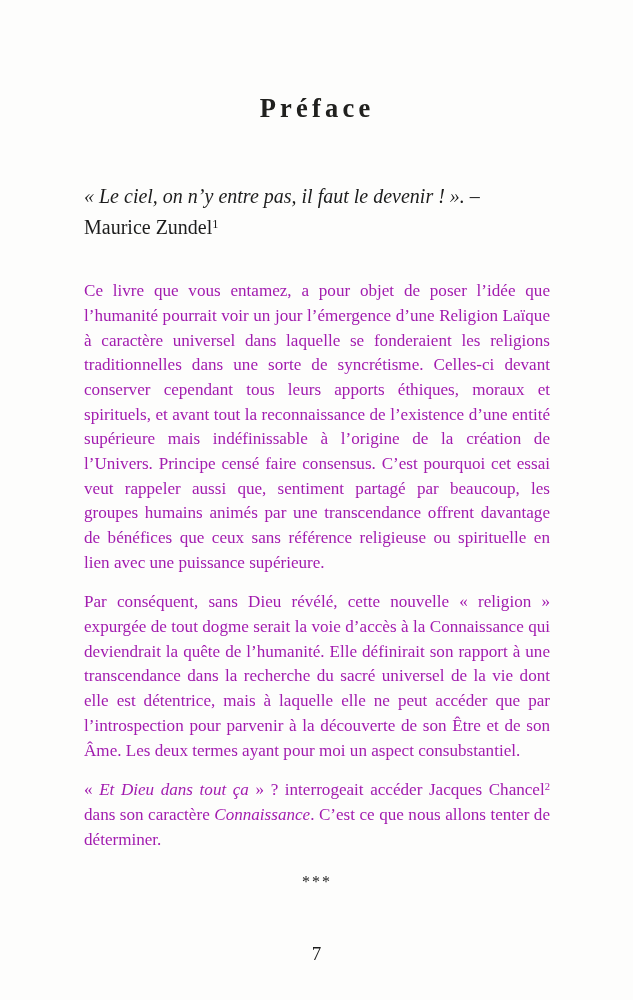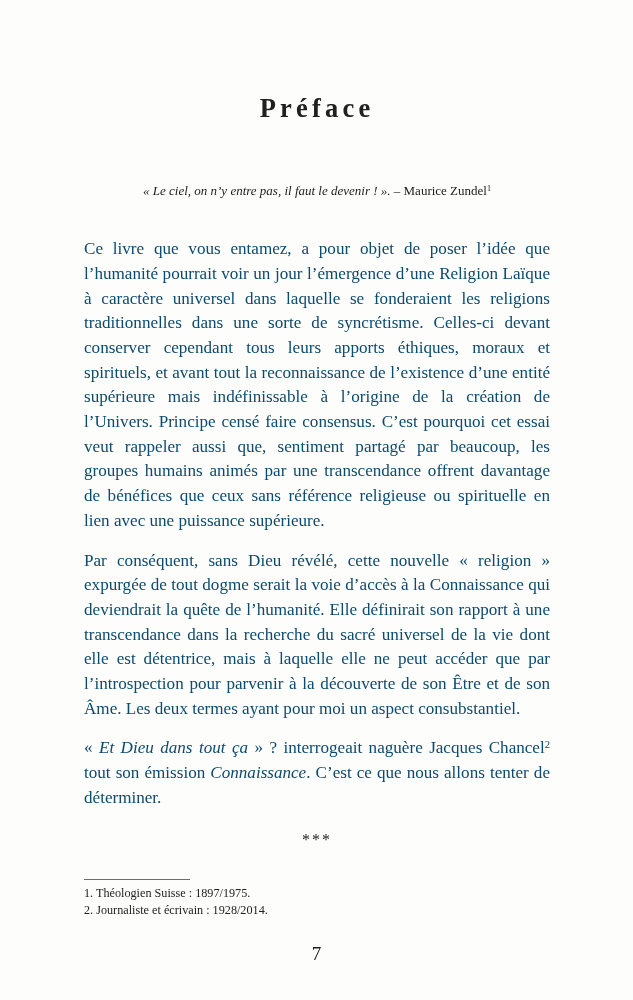--- a/index.html
+++ b/index.html
@@ -32,22 +32,21 @@
     text-align: center;
     font-size: 26.5px;
     font-weight: 700;
     letter-spacing: 4.2px;
     color: #20201e;
     line-height: 1.1;
   }
   .epigraph {
     margin: 0;
     padding-top: 58px;
-    text-align: center;
-    font-size: 13px;
+    font-size: 20px;
     line-height: 1.55;
     color: #1c1c1c;
   }
   .epigraph .quote {
     font-style: italic;
   }
   .epigraph .attribution {
     font-style: normal;
   }
   sup {
@@ -57,21 +56,21 @@
   }
   .body-block {
     padding-top: 36px;
   }
   p.para {
     margin: 0 0 15px 0;
     text-align: justify;
     text-justify: inter-word;
     font-size: 17.1px;
     line-height: 1.445;
-    color: #0c4a6e;
+    color: #a21caf;
     hyphens: manual;
   }
   p.para:last-child {
     margin-bottom: 0;
   }
   p.para em {
   }
   .divider {
     margin: 0;
     padding-top: 21px;
@@ -126,29 +125,24 @@
 
       <p class="para">
         <span>Ce livre que vous entamez, a pour objet de poser l’idée que l’humanité pourrait voir un jour l’émergence d’une Religion Laïque à caractère universel dans laquelle se fonderaient les religions traditionnelles dans une sorte de syncrétisme. Celles-ci devant conserver cependant tous leurs apports éthiques, moraux et spirituels, et avant tout la reconnaissance de l’existence d’une entité supérieure mais indéfinissable à l’origine de la création de l’Univers. Principe censé faire consensus. C’est pourquoi cet essai veut rappeler aussi que, sentiment partagé par beaucoup, les groupes humains animés par une transcendance offrent davantage de bénéfices que ceux sans référence religieuse ou spirituelle en lien avec une puissance supérieure.</span>
       </p>
 
       <p class="para">
         <span>Par conséquent, sans Dieu révélé, cette nouvelle « religion » expurgée de tout dogme serait la voie d’accès à la Connaissance qui deviendrait la quête de l’humanité. Elle définirait son rapport à une transcendance dans la recherche du sacré universel de la vie dont elle est détentrice, mais à laquelle elle ne peut accéder que par l’introspection pour parvenir à la découverte de son Être et de son Âme. Les deux termes ayant pour moi un aspect consubstantiel.</span>
       </p>
 
 
-      <p class="para"><span>« </span><em>Et Dieu dans tout ça</em><span> » ? interrogeait naguère Jacques Chancel</span><sup>2</sup><span> tout son émission </span><em>Connaissance</em><span>. C’est ce que nous allons tenter de déterminer.</span></p>
+      <p class="para"><span>« </span><em>Et Dieu dans tout ça</em><span> » ? interrogeait accéder Jacques Chancel</span><sup>2</sup><span> dans son caractère </span><em>Connaissance</em><span>. C’est ce que nous allons tenter de déterminer.</span></p>
 
     </div>
 
     <div class="divider">***</div>
 
   </div>
 
-  <div class="footnotes">
-    <div class="footnote-rule"></div>
-    <p class="footnote">1. Théologien Suisse : 1897/1975.</p>
-    <p class="footnote">2. Journaliste et écrivain : 1928/2014.</p>
-  </div>
 
   <div class="page-number">7</div>
 
 </div>
 
 </body></html>

